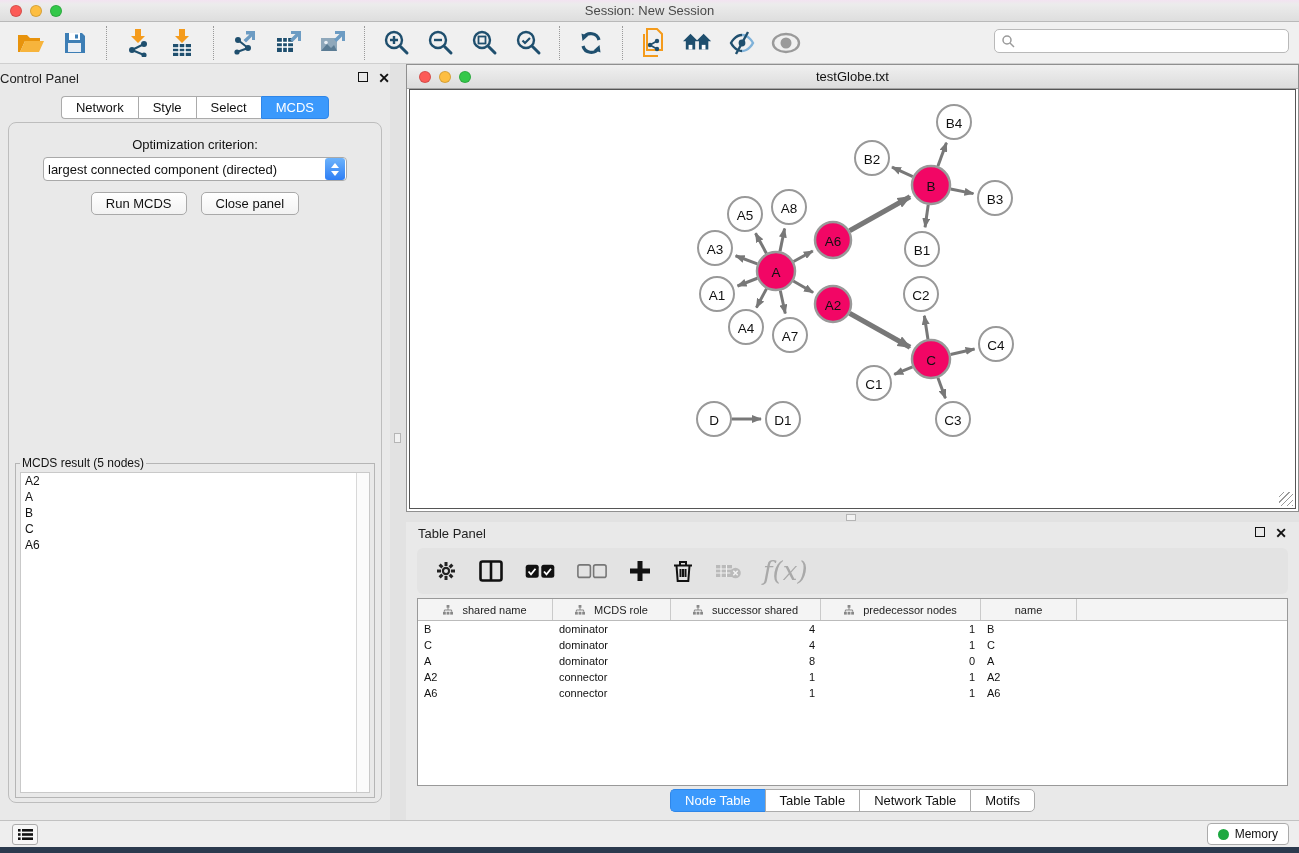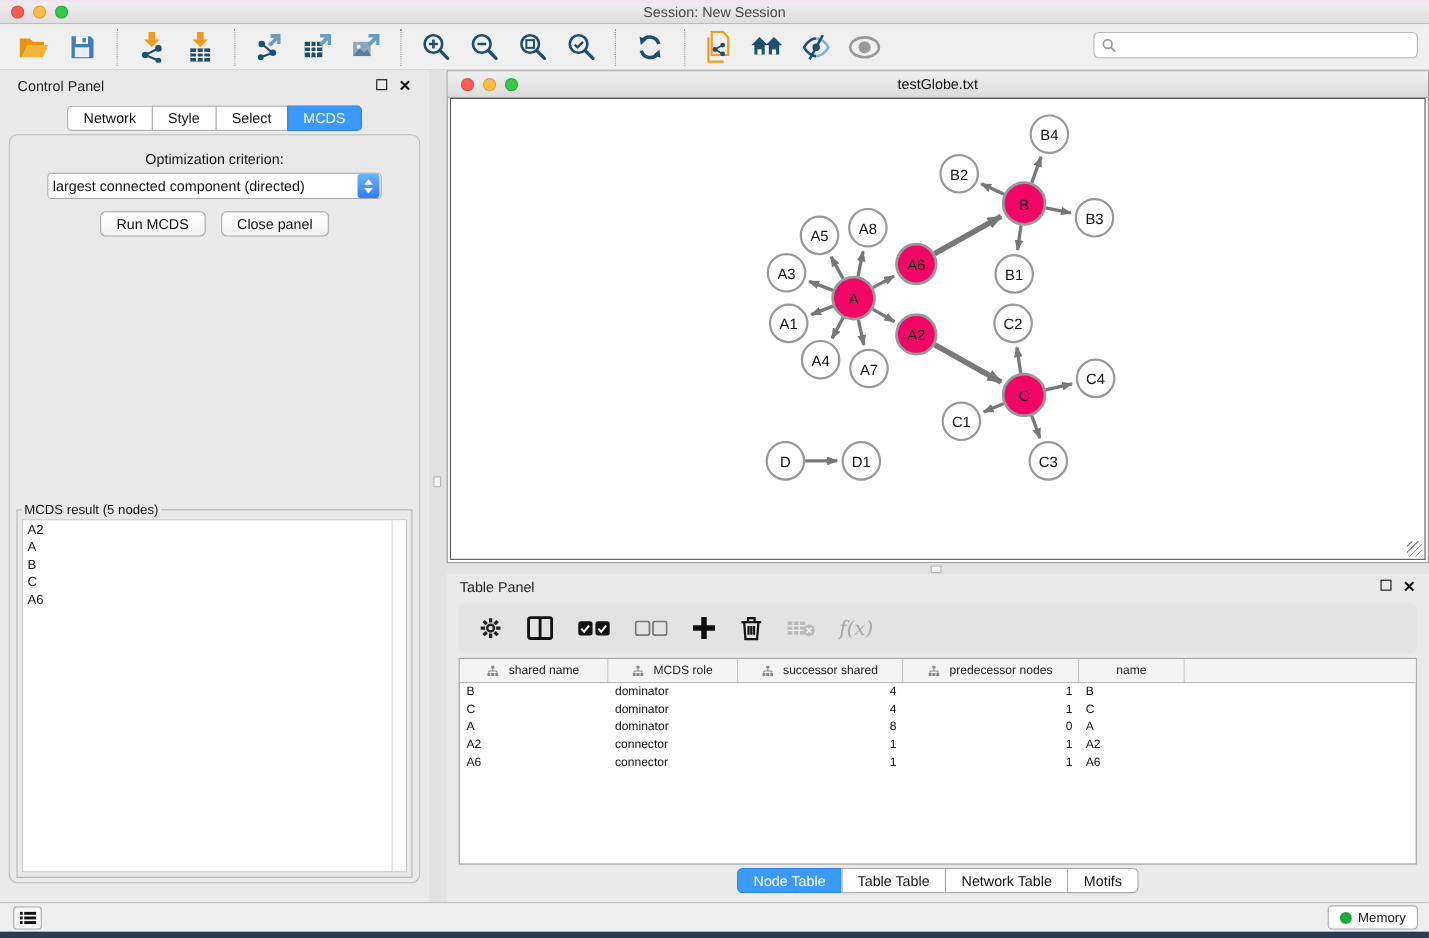--- a/index.html
+++ b/index.html
@@ -21,21 +21,21 @@
     background:#f0f0f0; border-bottom:1px solid #cfcfcf; display:flex; align-items:center; }
   .tgroup { display:flex; align-items:center; gap:14px; padding:0 16px; height:36px; }
   .tsep { width:0; height:34px; border-left:1px dotted #9a9a9a; }
   .ticon { width:30px; height:30px; display:flex; align-items:center; justify-content:center; cursor:pointer; }
   .searchbox { position:absolute; right:10px; top:7px; width:295px; height:24px; background:#fff;
     border:1px solid #b9b9b9; border-radius:5px; display:flex; align-items:center; padding-left:6px; }
   .searchbox input { border:none; outline:none; flex:1; height:20px; font-size:12px; background:transparent; }
 
   
   .control-panel { position:absolute; left:0; top:64px; width:390px; height:756px; background:#e9e9e9; }
-  .panel-titlerow { height:28px; display:flex; align-items:center; padding:0 16px; font-size:13px; color:#222; }
+  .panel-titlerow { height:28px; display:flex; align-items:center; padding:0 0; font-size:13px; color:#222; }
   .panel-controls { margin-left:auto; display:flex; gap:10px; align-items:center; }
   .wbtn { font-size:12px; color:#111; cursor:pointer; line-height:1; }
   .float-glyph { width:10px; height:10px; border:1.5px solid #111; display:inline-block; }
   .cp-tabs { display:flex; justify-content:center; gap:0; margin-top:4px; }
   .cp-tab { font-size:13px; padding:3px 14px; background:#fff; border:1px solid #ababab;
     border-right:none; color:#111; cursor:pointer; }
   .cp-tab:first-child { border-radius:4px 0 0 4px; }
   .cp-tab:last-child { border-right:1px solid #ababab; border-radius:0 4px 4px 0; }
   .cp-tab.active { background:#3b99fc; border-color:#2f86e8; color:#fff; }
   .cp-content { position:absolute; left:8px; right:8px; top:58px; height:681px;
@@ -79,21 +79,21 @@
   
   .hdivider { position:absolute; left:406px; top:512px; width:893px; height:10px; background:#e2e2e2; }
   .hhandle { position:absolute; left:440px; top:2px; width:10px; height:7px; background:#f2f2f2; border:1px solid #b5b5b5; }
 
   
   .table-panel { position:absolute; left:406px; top:522px; width:893px; height:298px; background:#e9e9e9; }
   .tp-titlerow { height:22px; display:flex; align-items:center; padding:0 12px; font-size:13px; color:#222; }
   .tp-toolbar { position:absolute; left:11px; right:11px; top:26px; height:46px; background:#e3e3e3;
     border-radius:6px; display:flex; align-items:center; gap:22px; padding-left:18px; }
   .tp-icon { display:flex; align-items:center; justify-content:center; cursor:pointer; }
-  .fx { font-family:"DejaVu Serif", serif; font-style:italic; font-size:18px; color:#a9a9a9; }
+  .fx { font-family:"DejaVu Serif", serif; font-style:italic; font-size:26px; color:#a9a9a9; }
   .datatable { position:absolute; left:11px; right:11px; top:76px; height:188px; background:#fff;
     border:1px solid #999; }
   .thead { display:flex; height:22px; background:#f4f4f4; border-bottom:1px solid #bbb; }
   .th { display:flex; align-items:center; justify-content:center; gap:9px; font-size:11px; color:#222;
     border-right:1px solid #cacaca; overflow:hidden; cursor:pointer; }
   .th:last-child { border-right:none; }
   .trow { display:flex; height:16px; cursor:pointer; }
   .td { font-size:11px; color:#111; line-height:16px; padding:0 6px; white-space:nowrap; overflow:hidden; }
   .td.right { text-align:right; }
   .tp-tabs { position:absolute; left:0; right:0; top:267px; display:flex; justify-content:center; }

